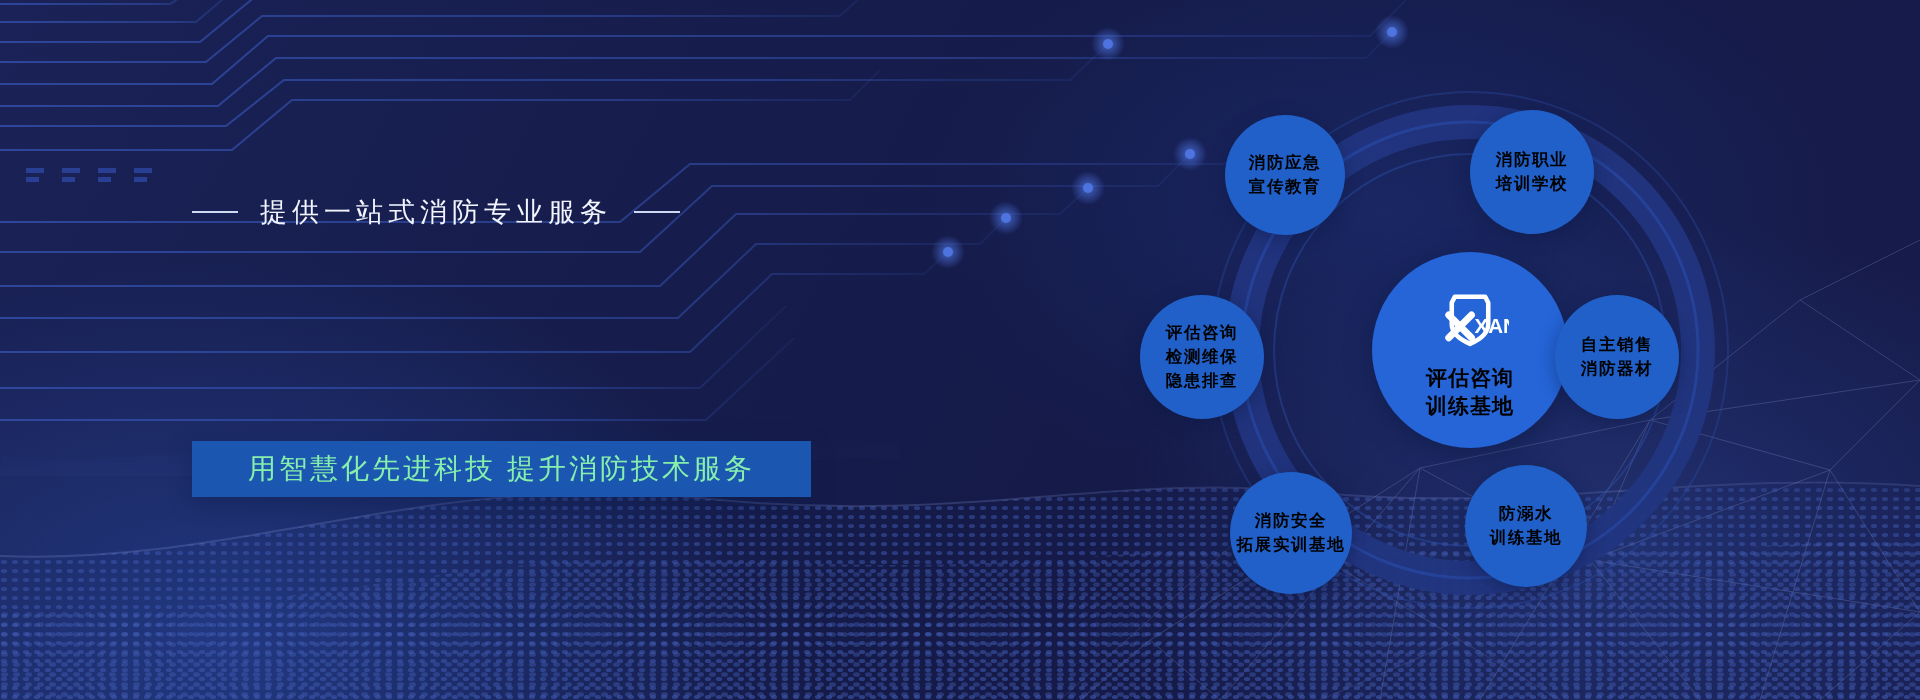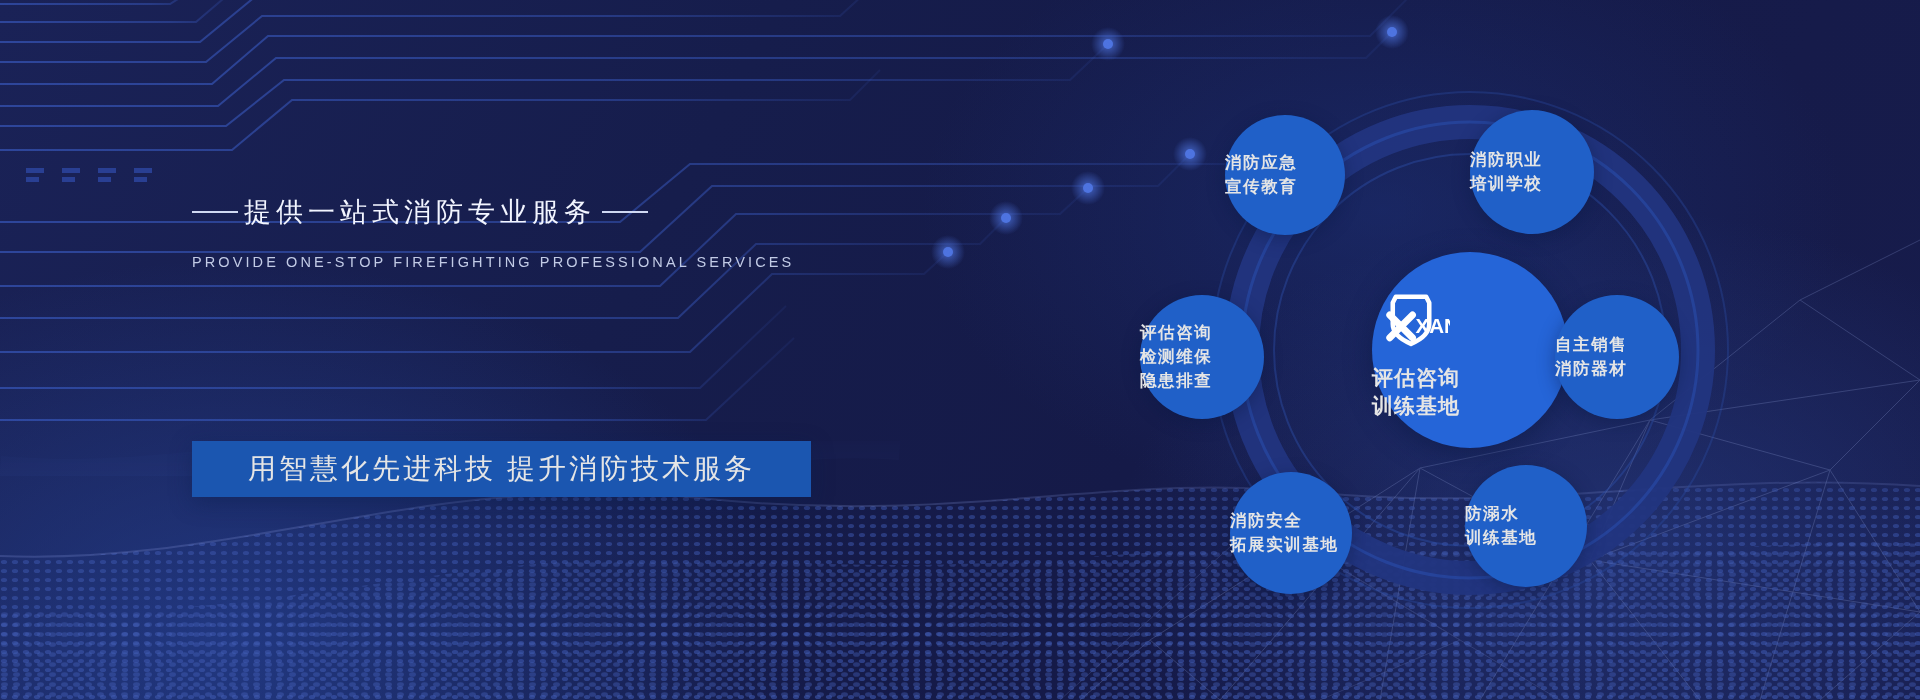--- a/index.html
+++ b/index.html
@@ -36,21 +36,21 @@
     color:#ffffff;
     letter-spacing:2px;
     line-height:1.06;
     white-space:nowrap;
     text-shadow:0 2px 10px rgba(0,0,0,.32);
   }
   .subline {
     margin-top:28px;
     display:flex;
     align-items:center;
-    gap:6px;
+    gap:22px;
     color:#f2f5ff;
     font-size:27px;
     letter-spacing:5px;
     white-space:nowrap;
   }
   .rule {
     display:inline-block;
     width:46px; height:2px;
     background:#cfd8f2;
     flex:0 0 auto;
@@ -66,41 +66,41 @@
     position:absolute;
     left:192px; top:441px;
     width:619px; height:56px;
     background:#1b56b0;
     border:none;
     display:flex; align-items:center; justify-content:center;
     box-shadow:0 6px 22px rgba(10,30,80,.45);
     cursor:pointer;
   }
   #cta .cta-text {
-    color:#e5e5e5;
+    color:#86efac;
     font-size:28px;
     letter-spacing:3px;
     white-space:nowrap;
   }
 
   
   #diagram {
     position:absolute;
     left:1100px; top:60px;
     width:740px; height:580px;
   }
   #diagram .ring-svg { position:absolute; inset:0; }
 
   .node {
     position:absolute;
     border-radius:50%;
     background:#2060c8;
     display:flex; flex-direction:column;
-    align-items:flex-start; justify-content:center;
-    color:#e5e5e5;
+    align-items:center; justify-content:center;
+    color:#000000;
     text-align:center;
     box-shadow:0 4px 18px rgba(8,22,64,.40);
     cursor:pointer;
   }
   .node .line { font-size:16.5px; letter-spacing:1.6px; line-height:1.45; font-weight:bold; white-space:nowrap; }
 
   #node-center {
     width:196px; height:196px;
     left:272px; top:192px;
     background:#2565d8;
@@ -242,21 +242,20 @@
       </g>
     </svg>
   </div>
 
   <div id="copy">
     <div class="subline">
       <span class="rule"></span>
       <span>提供一站式消防专业服务</span>
       <span class="rule"></span>
     </div>
-    <div class="enline">PROVIDE ONE-STOP FIREFIGHTING PROFESSIONAL SERVICES</div>
   </div>
 
   <div id="cta">
     <span class="cta-text">用智慧化先进科技  提升消防技术服务</span>
   </div>
 
   <div id="diagram">
 
     <svg class="ring-svg" viewBox="0 0 740 580" xmlns="http://www.w3.org/2000/svg">
       <circle cx="370" cy="290" r="228" fill="none" stroke="#22357f" stroke-width="34" opacity=".95"></circle>

